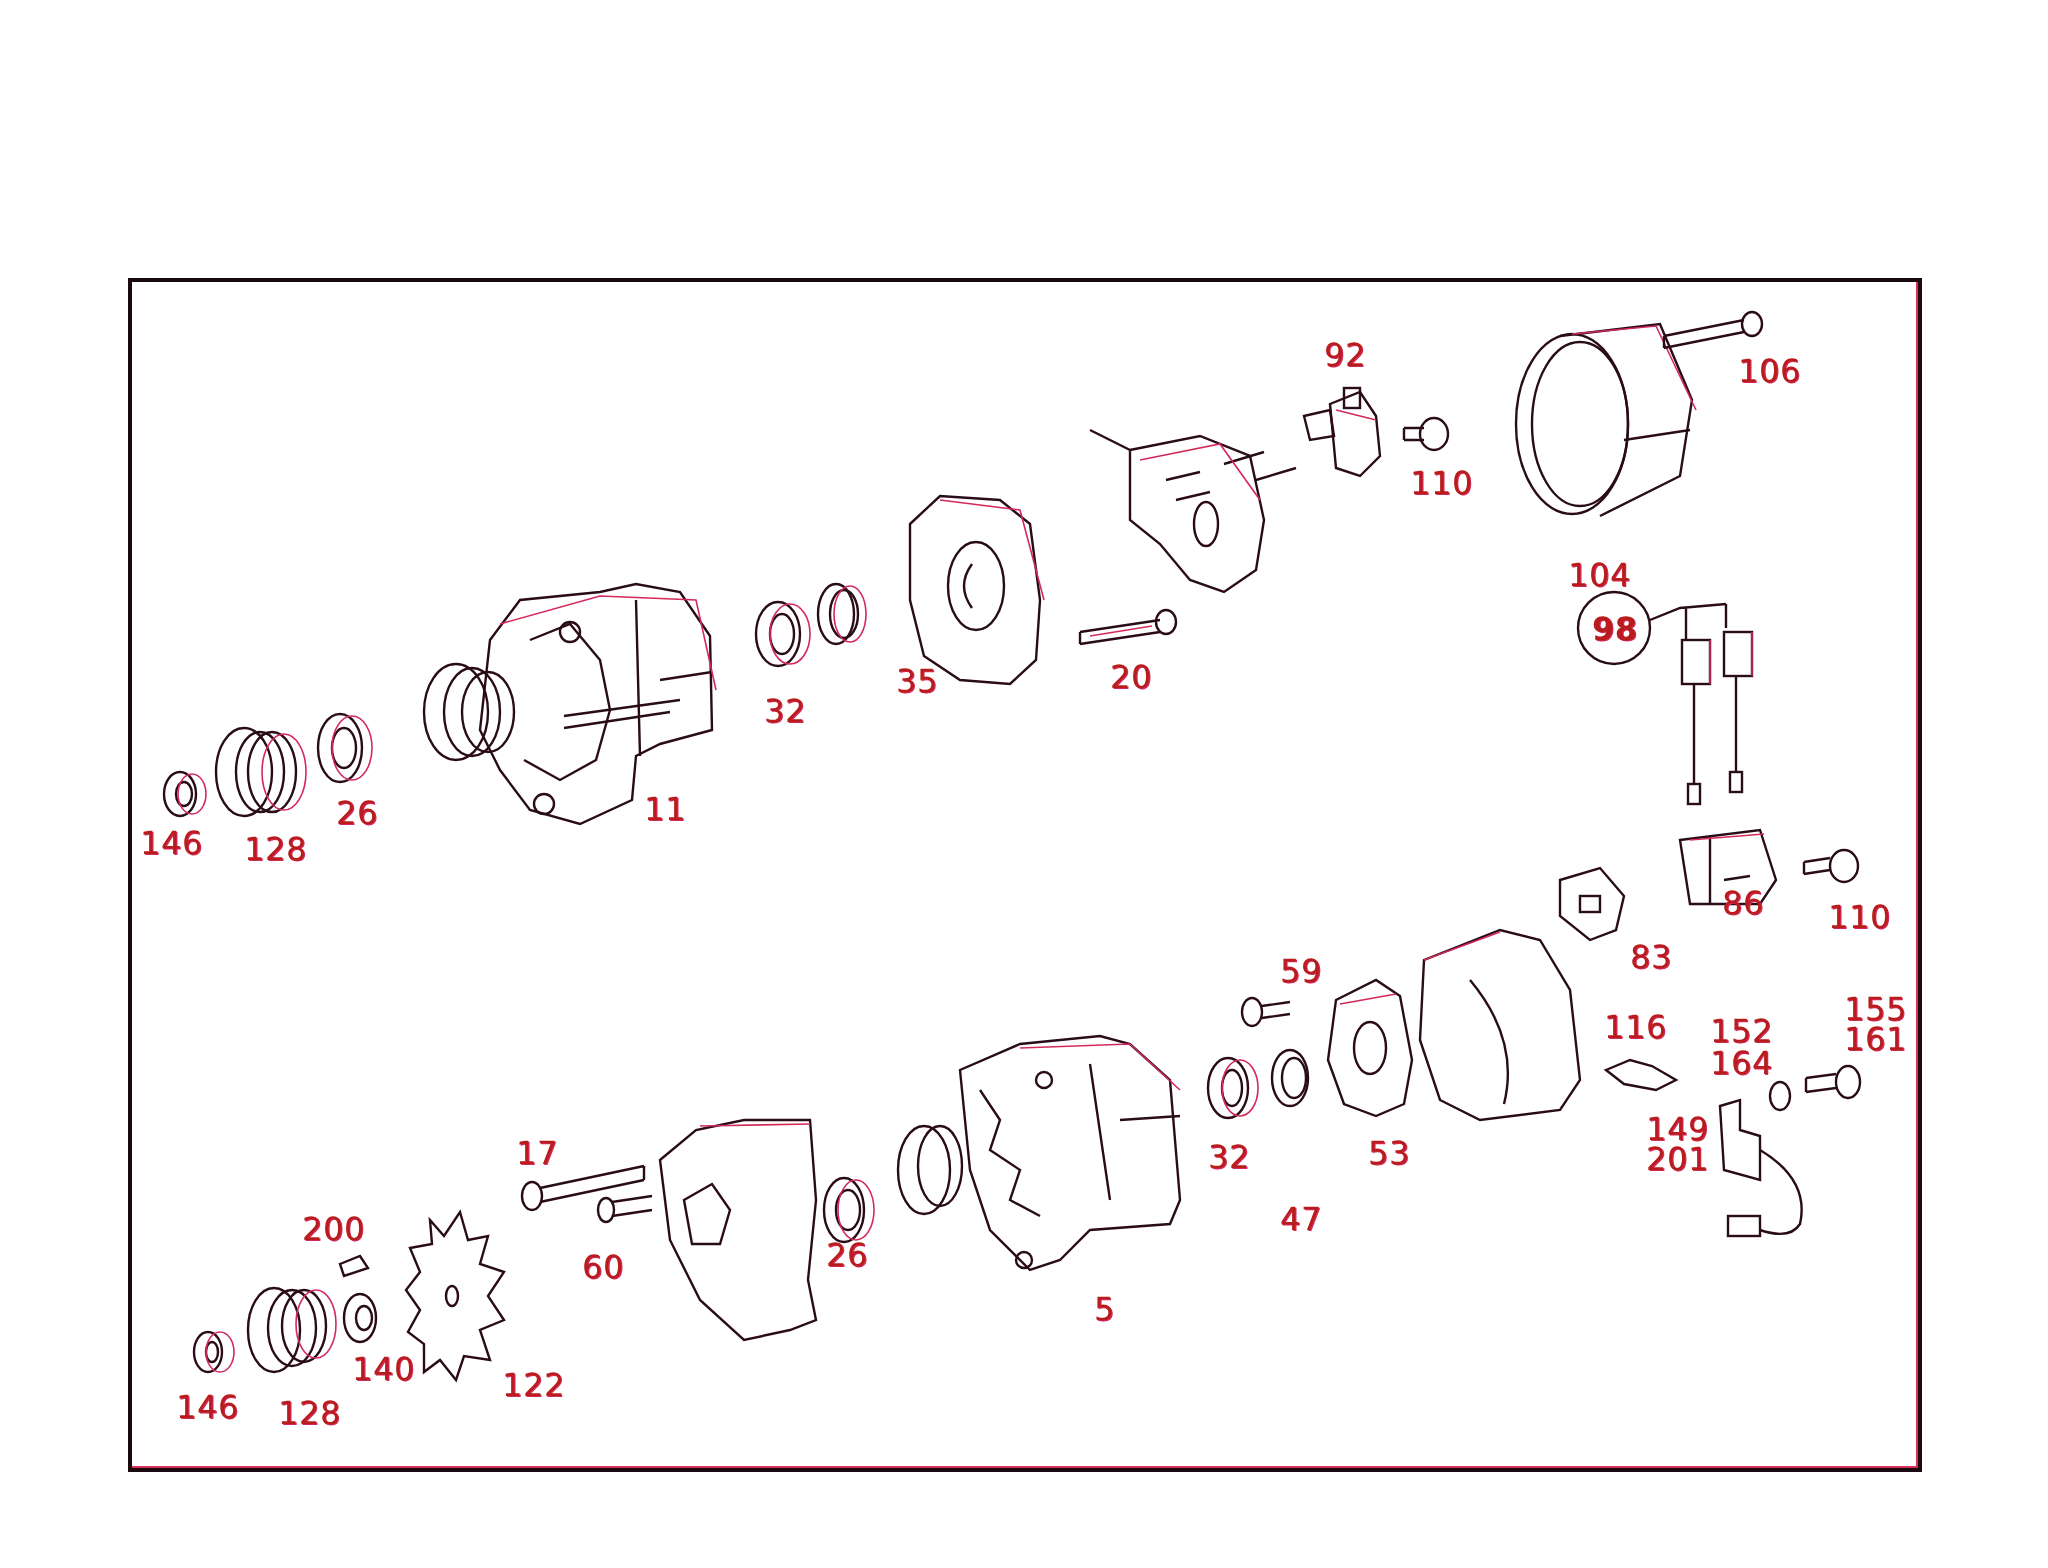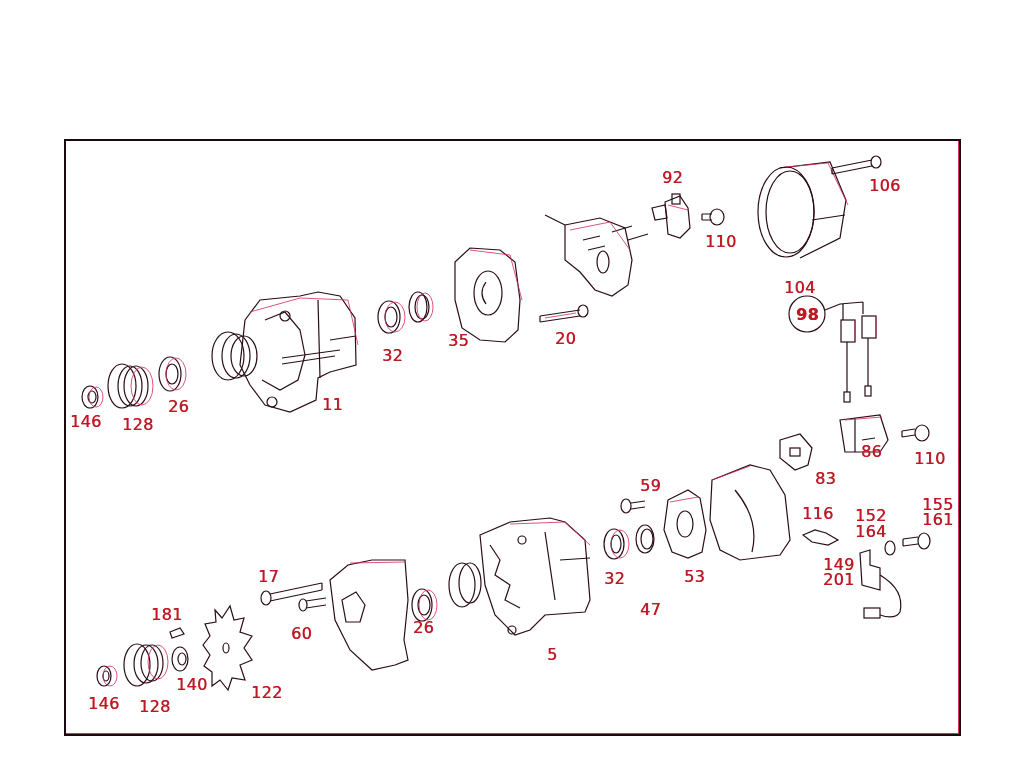--- a/index.html
+++ b/index.html
@@ -239,21 +239,21 @@
 <span class="lbl" style="left:705px;top:234px;">110</span>
 <span class="lbl" style="left:784px;top:268px;margin-top:12px;">104</span>
 <span class="lbl" style="left:869px;top:178px;">106</span>
 <span class="lbl" style="left:796px;top:307px;font-weight:bold;">98</span>
 <span class="lbl" style="left:815px;top:471px;">83</span>
 <span class="lbl" style="left:861px;top:444px;">86</span>
 <span class="lbl" style="left:914px;top:451px;">110</span>
 
 <span class="lbl" style="left:88px;top:696px;">146</span>
 <span class="lbl" style="left:139px;top:699px;">128</span>
-<span class="lbl" style="left:151px;top:607px;">181</span>
+<span class="lbl" style="left:151px;top:607px;">200</span>
 <span class="lbl" style="left:176px;top:677px;">140</span>
 <span class="lbl" style="left:251px;top:685px;">122</span>
 <span class="lbl" style="left:258px;top:569px;">17</span>
 <span class="lbl" style="left:291px;top:626px;">60</span>
 <span class="lbl" style="left:413px;top:620px;">26</span>
 <span class="lbl" style="left:547px;top:647px;">5</span>
 <span class="lbl" style="left:620px;top:478px;margin-left:20px;">59</span>
 <span class="lbl" style="left:604px;top:571px;">32</span>
 <span class="lbl" style="left:640px;top:560px;margin-top:42px;">47</span>
 <span class="lbl" style="left:684px;top:569px;">53</span>

